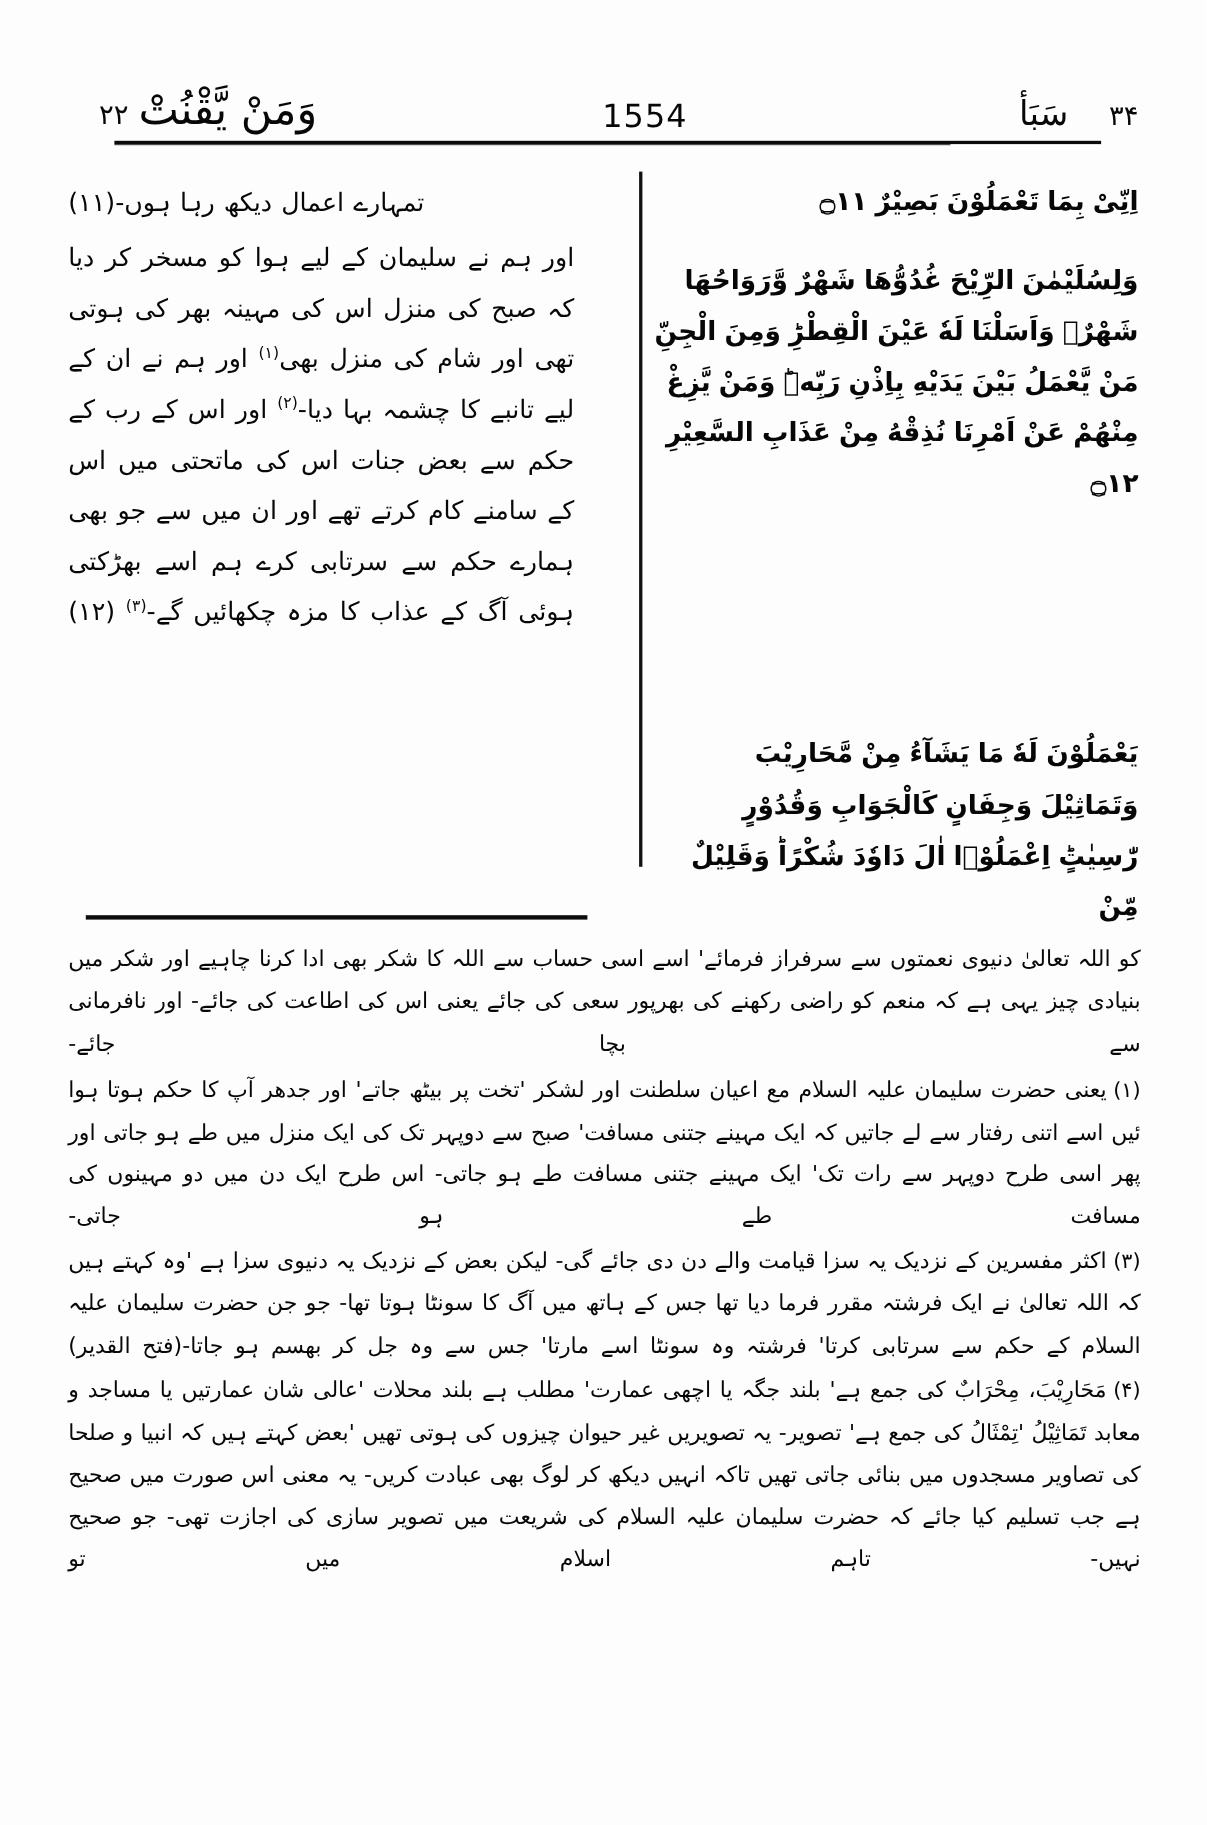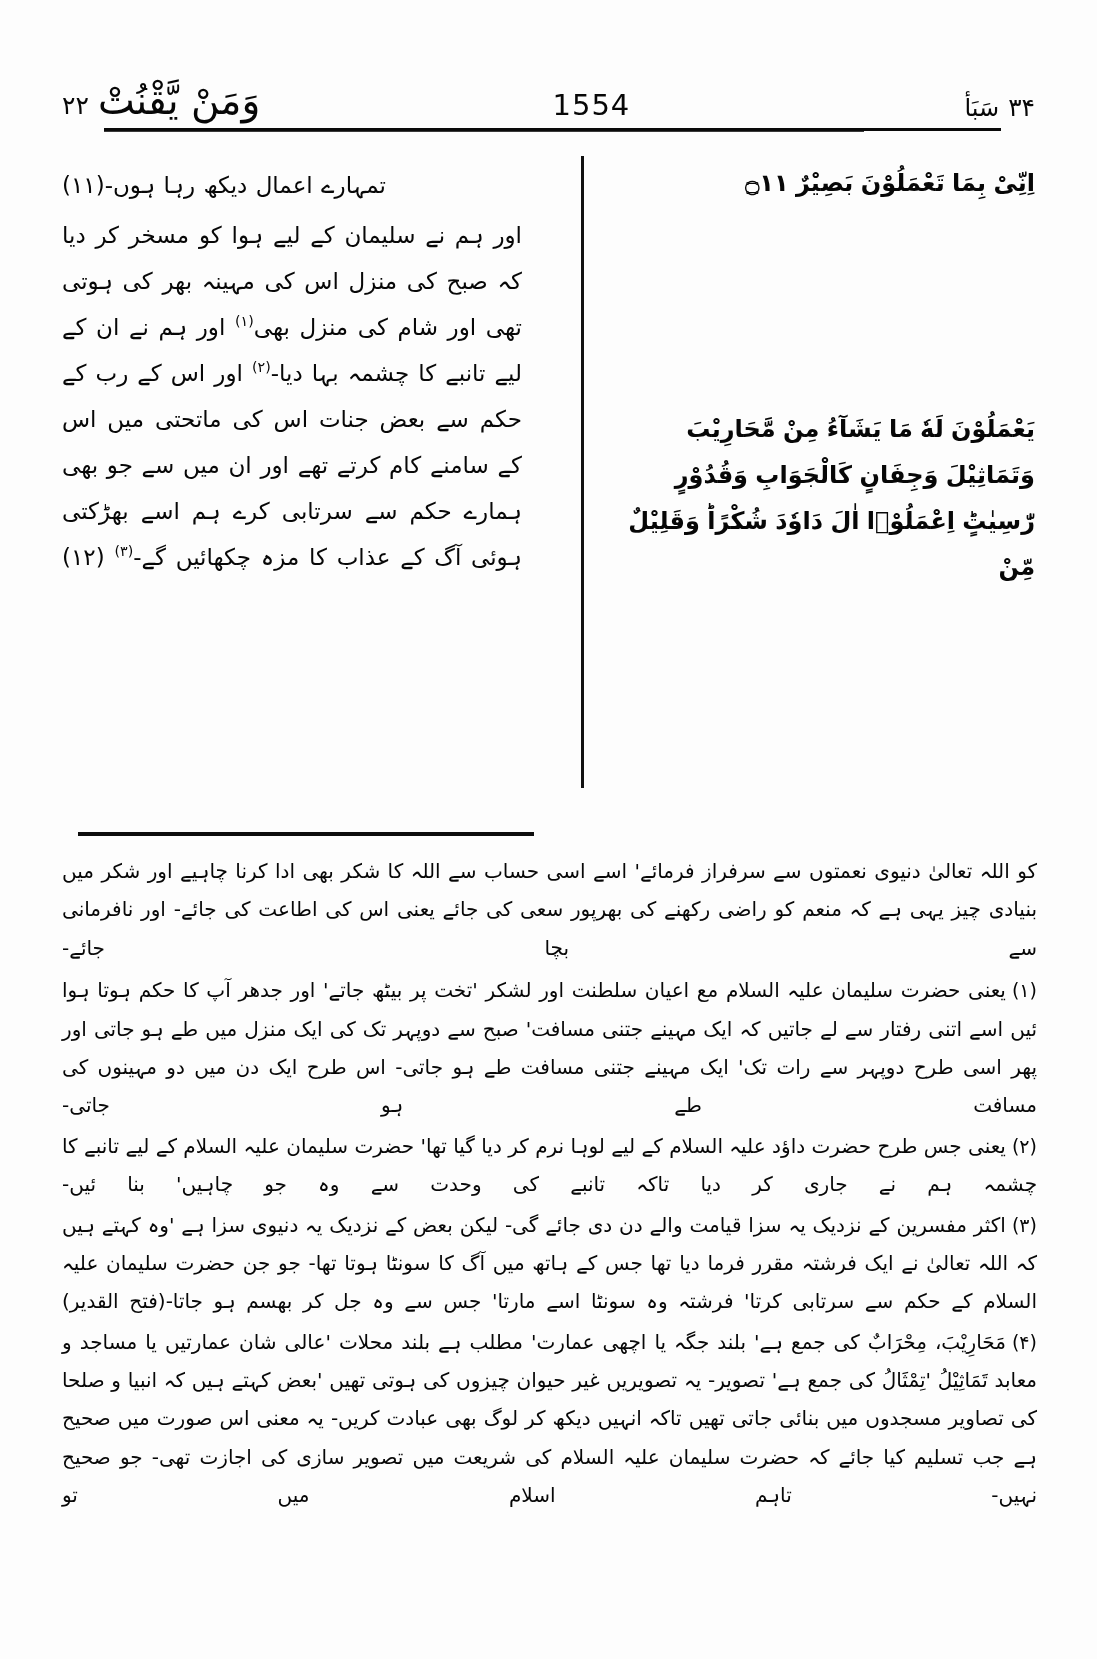--- a/index.html
+++ b/index.html
@@ -30,28 +30,29 @@
     align-items: flex-end;
     justify-content: space-between;
   }
   .hdr-cell {
     display: flex;
     align-items: baseline;
     gap: 9px;
     white-space: nowrap;
   }
   .hdr-surah {
-    font-size: 24px;
+    font-size: 31px;
     line-height: 1;
     font-family: "DejaVu Sans", sans-serif;
     letter-spacing: 0px;
   }
   .hdr-num {
     font-size: 25px;
     line-height: 1;
+    margin-left: 28px;
   }
   .hdr-page {
     font-size: 29px;
     line-height: 1;
     letter-spacing: 1px;
     margin-right: 42px;
   }
   .hdr-juz {
     font-size: 39px;
     line-height: 1;
@@ -199,20 +200,21 @@
   </div>
 
   <div class="header-rule"></div>
 
   <div class="columns">
 
     <div class="col-divider"></div>
 
     <div class="col-arabic">
       <div class="ayah-block first">اِنِّىْ بِمَا تَعْمَلُوْنَ بَصِيْرٌ ۝۱۱</div>
+      <div class="ayah-block second">وَلِسُلَيْمٰنَ الرِّيْحَ غُدُوُّهَا شَهْرٌ وَّرَوَاحُهَا شَهْرٌ‌ۚ وَاَسَلْنَا لَهٗ عَيْنَ الْقِطْرِ‌ؕ وَمِنَ الْجِنِّ مَنْ يَّعْمَلُ بَيْنَ يَدَيْهِ بِاِذْنِ رَبِّهٖ‌ؕ وَمَنْ يَّزِغْ مِنْهُمْ عَنْ اَمْرِنَا نُذِقْهُ مِنْ عَذَابِ السَّعِيْرِ ۝۱۲</div>
       <div class="ayah-block third">يَعْمَلُوْنَ لَهٗ مَا يَشَآءُ مِنْ مَّحَارِيْبَ وَتَمَاثِيْلَ وَجِفَانٍ كَالْجَوَابِ وَقُدُوْرٍ رّٰسِيٰتٍ‌ؕ اِعْمَلُوْۤا اٰلَ دَاوٗدَ شُكْرًا‌ؕ وَقَلِيْلٌ مِّنْ</div>
     </div>
 
     <div class="col-urdu">
 
       <div class="urdu-para p1" style="text-align:left; text-align-last:left;">تمہارے اعمال دیکھ رہا ہوں-(۱۱)</div>
 
       <div class="urdu-para p2">
         <span>اور ہم نے سلیمان کے لیے ہوا  کو مسخر کر دیا کہ صبح کی منزل اس  کی مہینہ بھر کی ہوتی تھی  اور شام کی منزل بھی</span><sup class="mark">(۱)</sup><span> اور ہم نے ان کے لیے تانبے کا چشمہ بہا دیا-</span><sup class="mark">(۲)</sup><span> اور اس کے رب کے حکم سے بعض جنات اس کی ماتحتی میں اس کے سامنے کام کرتے تھے اور ان میں سے جو بھی ہمارے حکم سے سرتابی کرے ہم اسے بھڑکتی ہوئی آگ کے عذاب کا مزہ چکھائیں گے-</span><sup class="mark">(۳)</sup><span> (۱۲)</span>
       </div>
@@ -224,23 +226,20 @@
   <div class="foot-rule"></div>
 
   <div class="footnotes">
 
     <p class="fn-para fn-lead">کو اللہ تعالیٰ دنیوی نعمتوں سے سرفراز فرمائے' اسے اسی حساب سے اللہ کا شکر بھی ادا کرنا چاہیے اور شکر میں بنیادی چیز یہی ہے کہ منعم کو راضی رکھنے کی بھرپور سعی کی جائے یعنی اس کی اطاعت کی جائے- اور نافرمانی سے بچا جائے-</p>
 
     <p class="fn-para">
       <span class="fn-num">(۱)</span><span>یعنی حضرت سلیمان علیہ السلام مع اعیان سلطنت اور لشکر 'تخت پر بیٹھ جاتے' اور جدھر آپ کا حکم ہوتا ہوا ئیں اسے اتنی رفتار سے لے جاتیں کہ ایک مہینے جتنی مسافت' صبح سے دوپہر تک کی ایک منزل میں طے ہو جاتی اور پھر اسی طرح دوپہر سے رات تک' ایک مہینے جتنی مسافت طے ہو جاتی- اس طرح ایک دن میں دو مہینوں کی مسافت طے ہو جاتی-</span>
     </p>
 
-    <p class="fn-para">
-      <span class="fn-num">(۲)</span><span>یعنی جس طرح حضرت داؤد علیہ السلام کے لیے لوہا نرم کر دیا گیا تھا' حضرت سلیمان علیہ السلام کے لیے تانبے کا چشمہ ہم نے جاری کر دیا تاکہ تانبے کی وحدت سے وہ جو چاہیں' بنا ئیں-</span>
-    </p>
 
     <p class="fn-para">
       <span class="fn-num">(۳)</span><span>اکثر مفسرین کے نزدیک یہ سزا قیامت والے دن دی جائے گی- لیکن بعض کے نزدیک یہ دنیوی سزا ہے 'وہ کہتے ہیں کہ اللہ تعالیٰ نے ایک فرشتہ مقرر فرما دیا تھا جس کے ہاتھ میں آگ کا سونٹا ہوتا تھا- جو جن حضرت سلیمان علیہ السلام کے حکم سے سرتابی کرتا' فرشتہ وہ سونٹا اسے مارتا' جس سے وہ جل کر بھسم ہو جاتا-(فتح القدیر)</span>
     </p>
 
     <p class="fn-para">
       <span class="fn-num">(۴)</span><span>مَحَارِیْبَ، مِحْرَابٌ کی جمع ہے' بلند جگہ یا اچھی عمارت' مطلب ہے بلند محلات 'عالی شان عمارتیں یا مساجد و معابد تَمَاثِیْلُ 'تِمْثَالُ کی جمع ہے' تصویر- یہ تصویریں غیر حیوان چیزوں کی ہوتی تھیں 'بعض کہتے ہیں کہ انبیا و صلحا کی تصاویر مسجدوں میں بنائی جاتی تھیں تاکہ انہیں دیکھ کر لوگ بھی عبادت کریں- یہ معنی اس صورت میں صحیح ہے جب تسلیم کیا جائے کہ حضرت سلیمان علیہ السلام کی شریعت میں تصویر سازی کی اجازت تھی- جو صحیح نہیں- تاہم اسلام میں تو</span>
     </p>
 
   </div>

